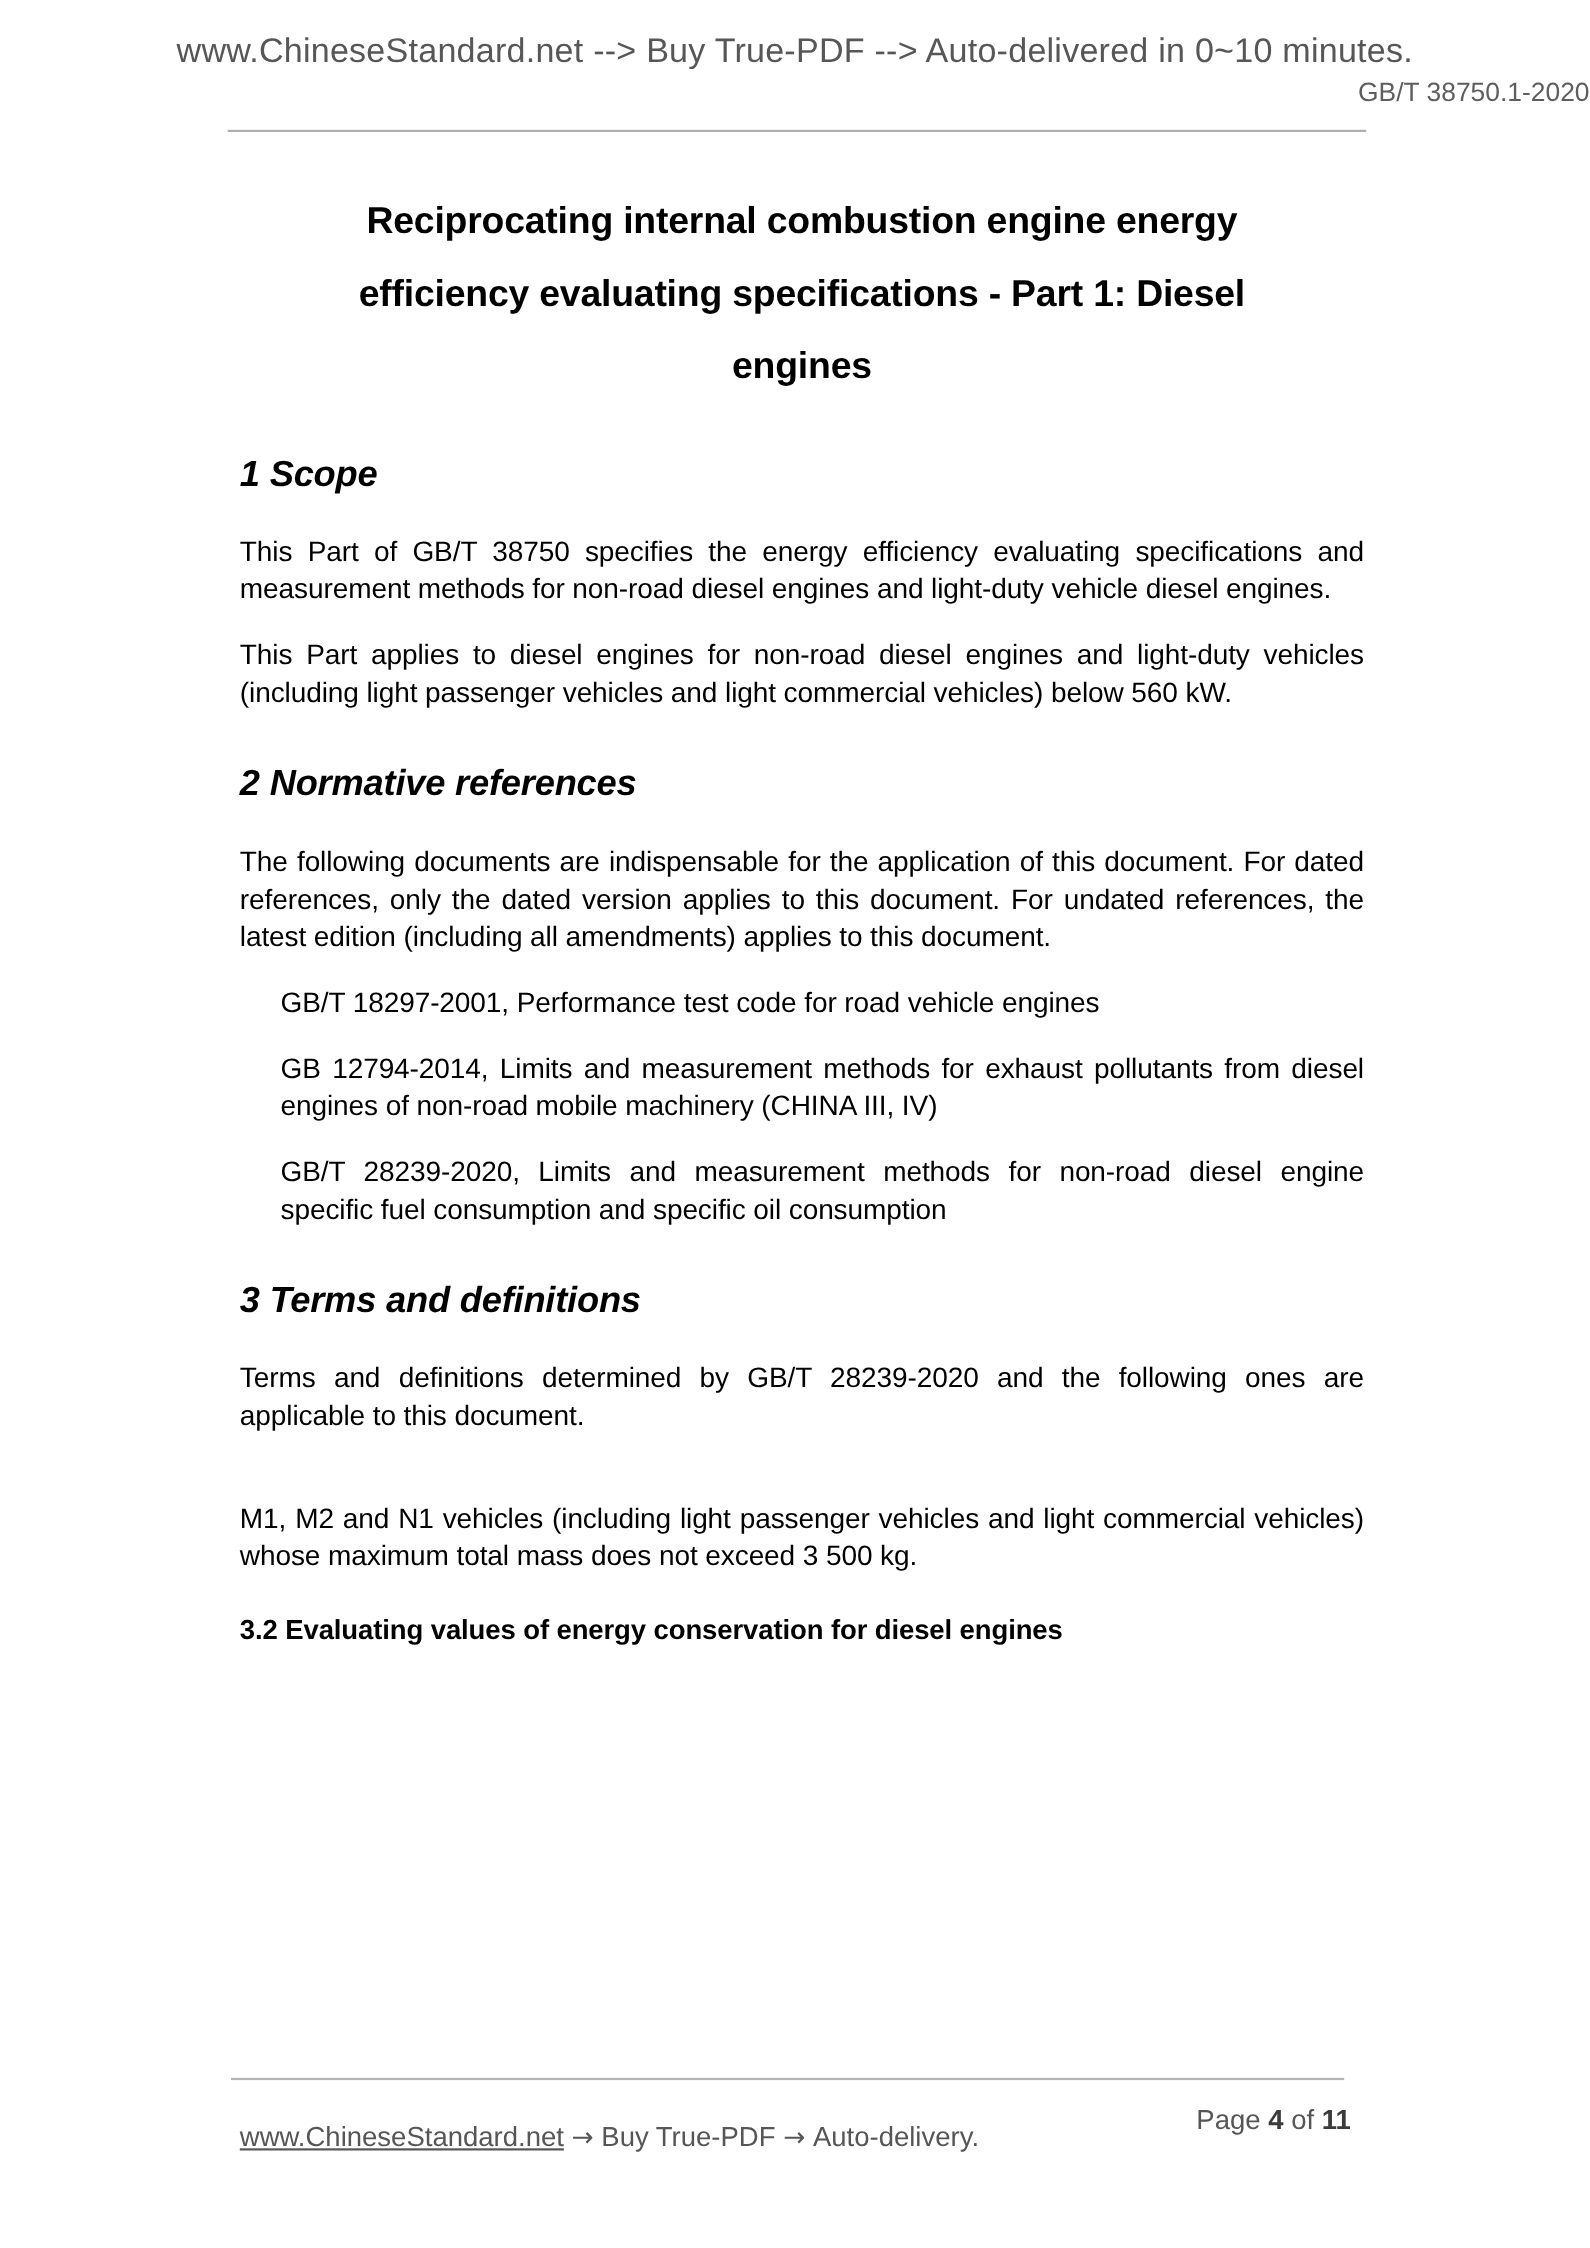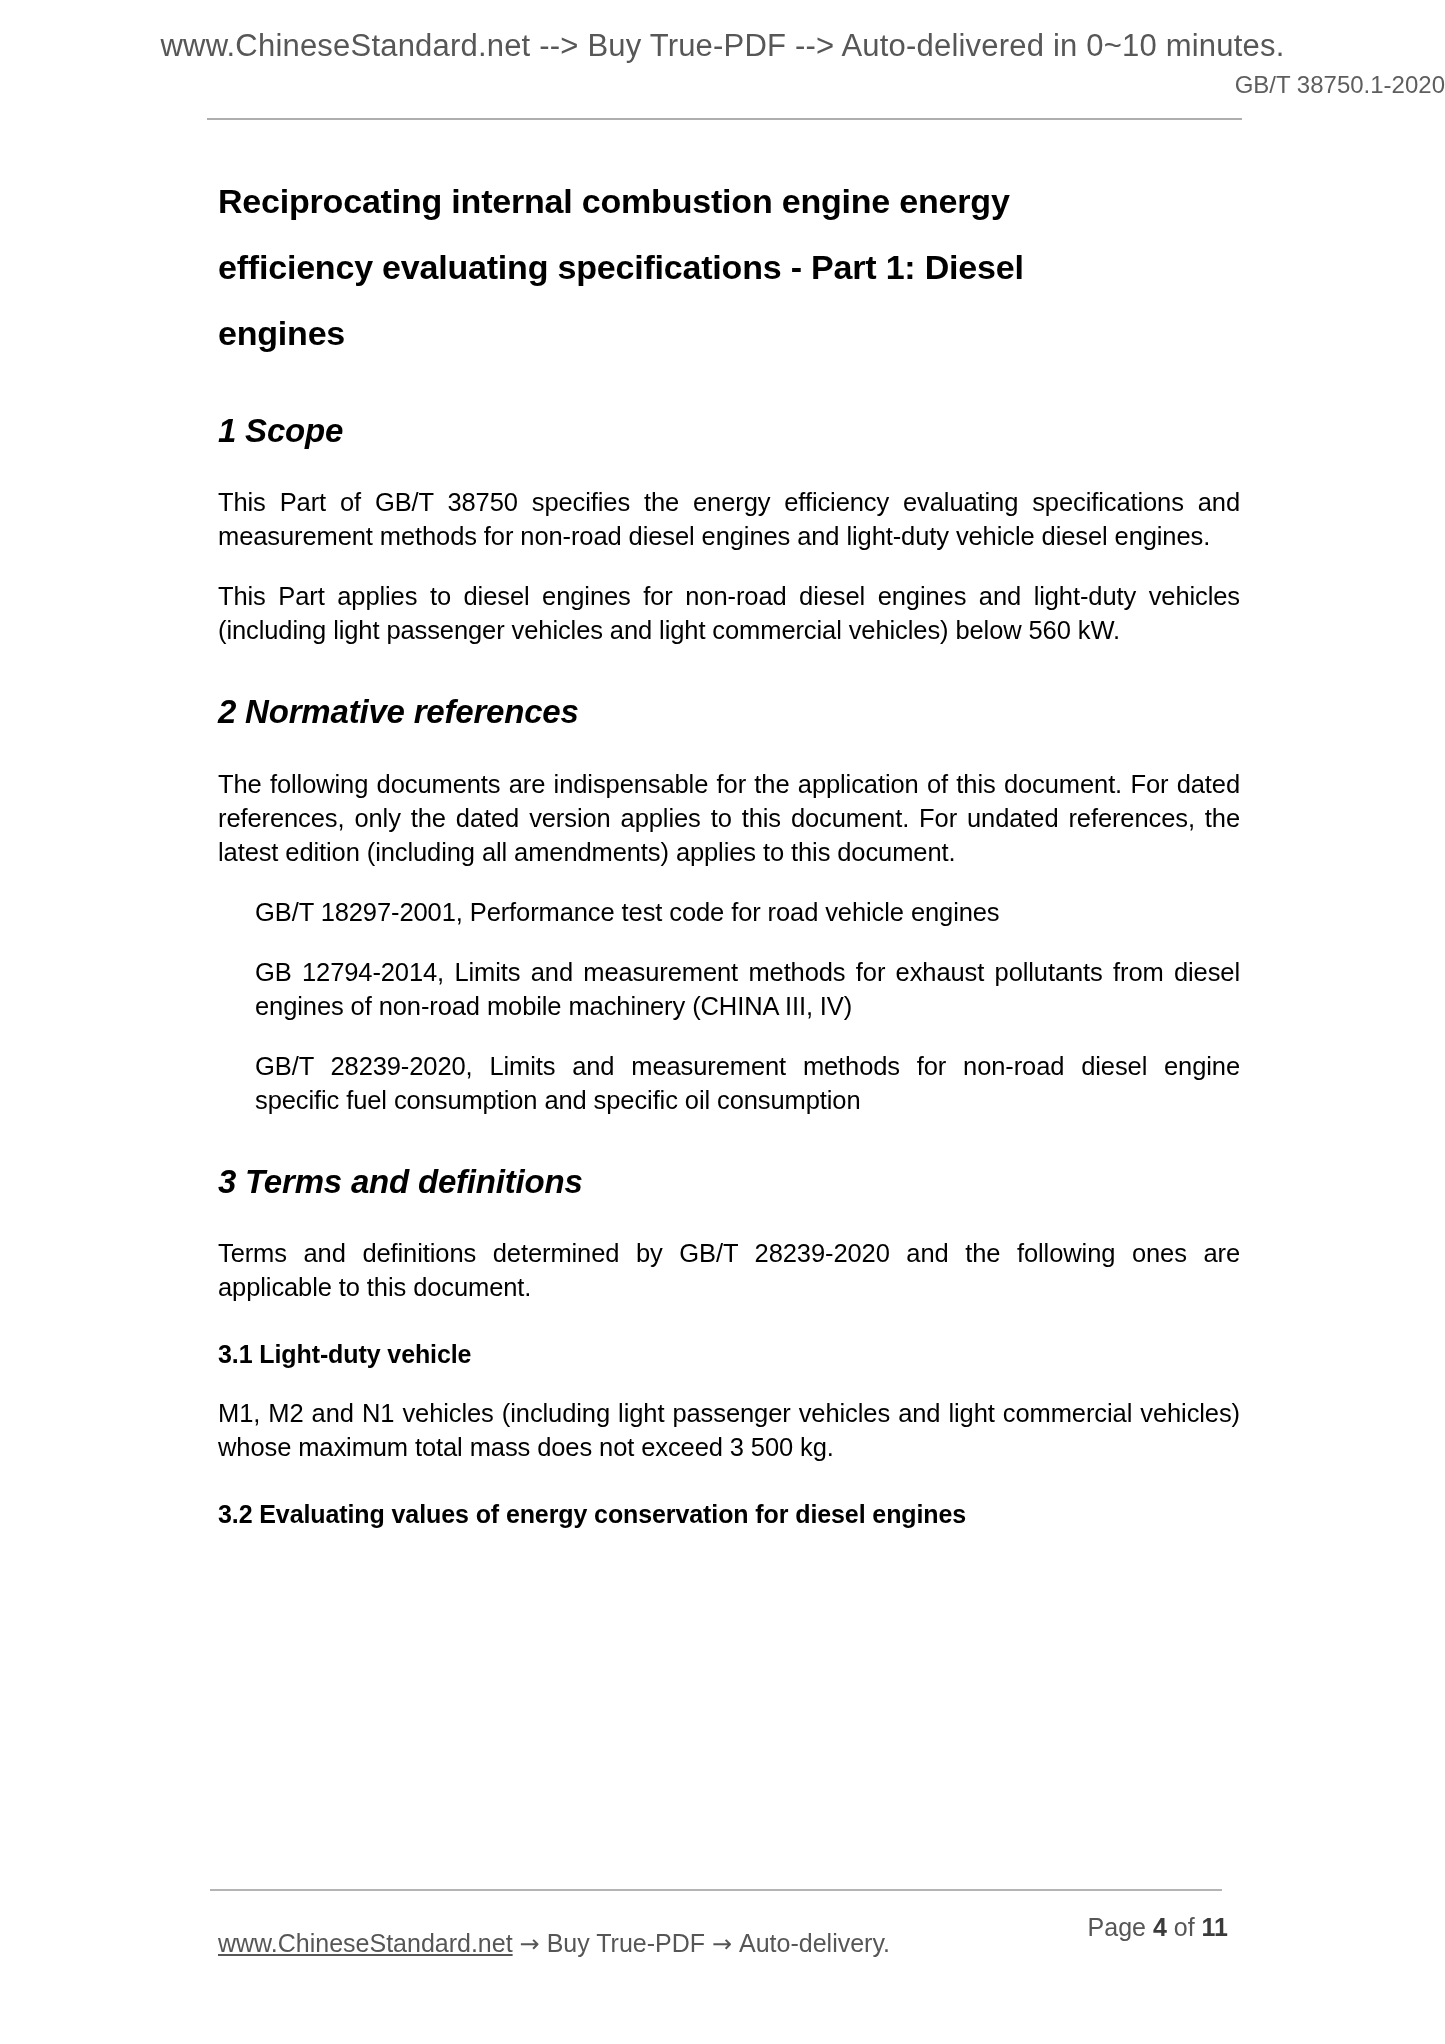--- a/index.html
+++ b/index.html
@@ -68,21 +68,21 @@
     top: 120px;
     left: 218px;
     width: 1022px;
   }
 
   .doc-title {
     margin: 0;
     padding: 0;
     font-size: 34px;
     font-weight: bold;
-    text-align: left;
+    text-align: center;
     line-height: 66px;
     letter-spacing: -0.2px;
   }
   .doc-title .tline { display: block; }
   .title-spacer { height: 48px; }
 
   h2.section-heading {
     margin: 0 0 0 0;
     font-size: 33px;
     font-weight: bold;
@@ -215,21 +215,20 @@
     <div class="gap-xl"></div>
 
     <h2 class="section-heading">3 Terms and definitions</h2>
 
     <div class="gap-lg"></div>
 
     <p class="body-text">Terms and definitions determined by GB/T 28239-2020 and the following ones are applicable to this document.</p>
 
     <div class="gap-lg"></div>
 
-    <h3 class="sub-heading">3.1 Light-duty vehicle</h3>
 
     <div class="gap-md"></div>
 
     <p class="body-text">M1, M2 and N1 vehicles (including light passenger vehicles and light commercial vehicles) whose maximum total mass does not exceed 3 500 kg.</p>
 
     <div class="gap-lg"></div>
 
     <h3 class="sub-heading">3.2 Evaluating values of energy conservation for diesel engines</h3>
 
   </div>

